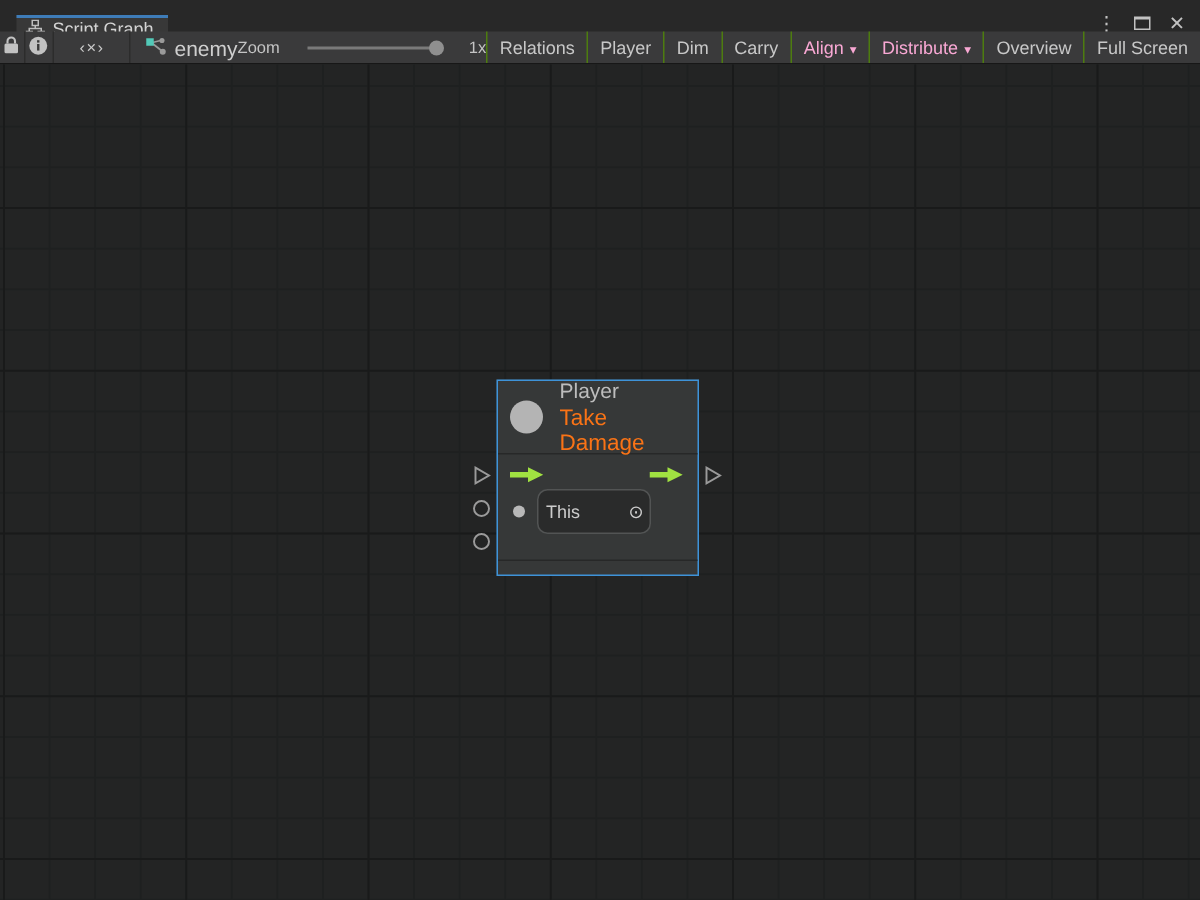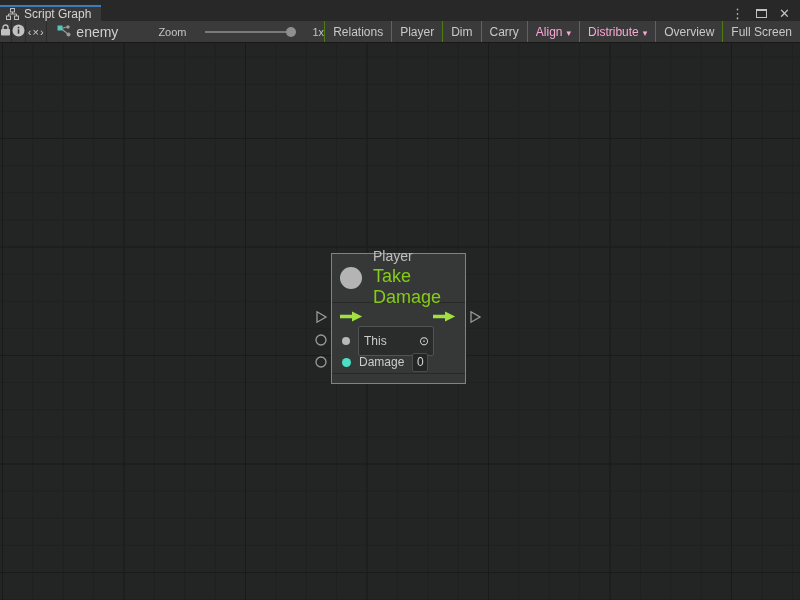--- a/index.html
+++ b/index.html
@@ -3,37 +3,37 @@
 <meta charset="utf-8">
 <style>
   * { margin:0; padding:0; box-sizing:border-box; }
   html,body { width:800px; height:600px; overflow:hidden; background:#232424;
               font-family:"Liberation Sans", sans-serif; -webkit-font-smoothing:antialiased; }
 
   .window { position:relative; width:800px; height:600px; background:#232424; }
 
   
   .tabbar { position:absolute; top:0; left:0; right:0; height:26px; background:#282828;
-            display:flex; align-items:center; }
+            display:flex; align-items:flex-end;padding-left:11px; }
   .tab { display:flex; align-items:center; gap:5px; padding:0 10px 0 6px; background:#383838;
          border-top:2px solid #3e7cb8; color:#d4d4d4; font-size:12px; }
   .tab-icon svg { display:block; }
   .winctrl { margin-left:auto; display:flex; align-items:center; gap:4px; padding-right:6px; color:#c2c2c2; }
   .winctrl .glyph { font-size:13px; line-height:21px; padding:0 4px; cursor:default; }
   .maxbox { width:11px; height:9px; border:1.5px solid #c2c2c2; border-top-width:2.5px; margin:0 4px; }
 
   
   .toolbar { position:absolute; top:21px; left:0; right:0; height:22px; background:#3a3a3b;
              border-bottom:1px solid #171717; display:flex; align-items:center; color:#c8c8c8; font-size:12px; }
   .tool-cell { height:100%; display:flex; align-items:center; justify-content:center; border-right:1px solid #2c2c2c; }
   .tool-cell.lock { width:25px; }
   .tool-cell.info { width:30px; }
   .tool-cell.code { width:78px; color:#cccccc; font-size:11px; letter-spacing:1px; }
   .crumb { display:flex; align-items:center; gap:5px; margin-left:10px; font-size:14px; color:#cfcfcf; }
-  .zoomgrp { display:flex; align-items:center; gap:18px; margin-left:40px; font-size:11px; color:#c4c4c4; }
+  .zoomgrp { display:flex; align-items:center; gap:18px; font-size:11px; color:#c4c4c4; }
   .slider { position:relative; width:90px; height:10px; }
   .slider .track { position:absolute; left:0; right:0; top:4.5px; height:1.5px; background:#7a7a7a; }
   .slider .handle { position:absolute; right:-1px; top:0; width:10px; height:10px; border-radius:50%; background:#8f8f8f; }
   .tb-buttons { margin-left:auto; display:flex; height:100%; }
   .tb-btn { display:flex; align-items:center; gap:4px; padding:0 8px; border-left:1px solid #4d7c0f; white-space:nowrap; }
   .tb-btn.disabled { color:#f9a8d4; }
   .tb-btn .caret { font-size:9px; position:relative; top:1px; }
 
   
   .canvas { position:absolute; top:43px; left:0; width:800px; height:557px; background-color:#232424;
@@ -45,30 +45,30 @@
     background-size: 121.5px 100%, 100% 108.5px, 30.375px 100%, 100% 27.125px;
     background-position: 2px 0, 0 -13.5px, 2px 0, 0 -13.5px; }
 
   
   .node { position:absolute; left:331px; top:210px; width:135px; height:131px;
           background:#363838; border:1.5px solid #3e93d9; display:flex; flex-direction:column; }
   .node-header { height:49px; display:flex; align-items:center; padding:0 10px 0 8px; border-bottom:1px solid #272828; }
   .node-icon { width:22px; height:22px; border-radius:50%; background:#b4b4b4; flex:0 0 auto; }
   .node-titles { margin-left:11px; }
   .node-cat { font-size:14px; color:#bdbdbd; margin-bottom:2px; }
-  .node-title { font-size:18px; color:#84cc16; }
+  .node-title { font-size:15px; color:#f97316; }
   .row { display:flex; align-items:center; padding:0 8px; }
   .flow-row { height:27px; justify-content:space-between; }
   .flow-row svg { display:block; }
   .port-row { height:22px; gap:8px; }
   .dot { width:9px; height:9px; border-radius:50%; flex:0 0 auto; margin-left:2px; }
   .dot.gray { background:#b8b8b8; width:8px; height:8px; }
   .dot.teal { background:#4ae0c6; }
   .obj-field { display:flex; align-items:center; width:76px; height:30px; padding:0 4px 0 5px;
-               background:#2a2b2b; border:1px solid #525454; border-radius:2px; color:#cccccc; font-size:12px; }
+               background:#2a2b2b; border:1px solid #525454; border-radius:7px; color:#cccccc; font-size:12px; }
   .obj-field .picker { margin-left:auto; font-size:12px; color:#cfcfcf; line-height:1; }
   .port-label { font-size:12px; color:#cccccc; }
   .value-field { min-width:16px; height:19px; padding:0 3px; background:#242525; border:1px solid #4a4c4c;
                  border-radius:2px; color:#d6d6d6; font-size:12px; display:flex; align-items:center; justify-content:center; }
   .node-footer { margin-top:auto; height:10px; border-top:1px solid #272828; }
 
   .ext-port { position:absolute; }
 </style>
 </head>
 <body>
@@ -211,23 +211,18 @@
       </div>
 
       <div class="row port-row">
         <span class="dot gray"></span>
         <span class="obj-field">
           <span>This</span>
           <span class="picker">⊙</span>
         </span>
       </div>
 
-      <div class="row port-row">
-        <span class="dot teal"></span>
-        <span class="port-label">Damage</span>
-        <span class="value-field">0</span>
-      </div>
 
       <div class="node-footer"></div>
     </div>
 
   </div>
 </div>
 
 </body></html>

